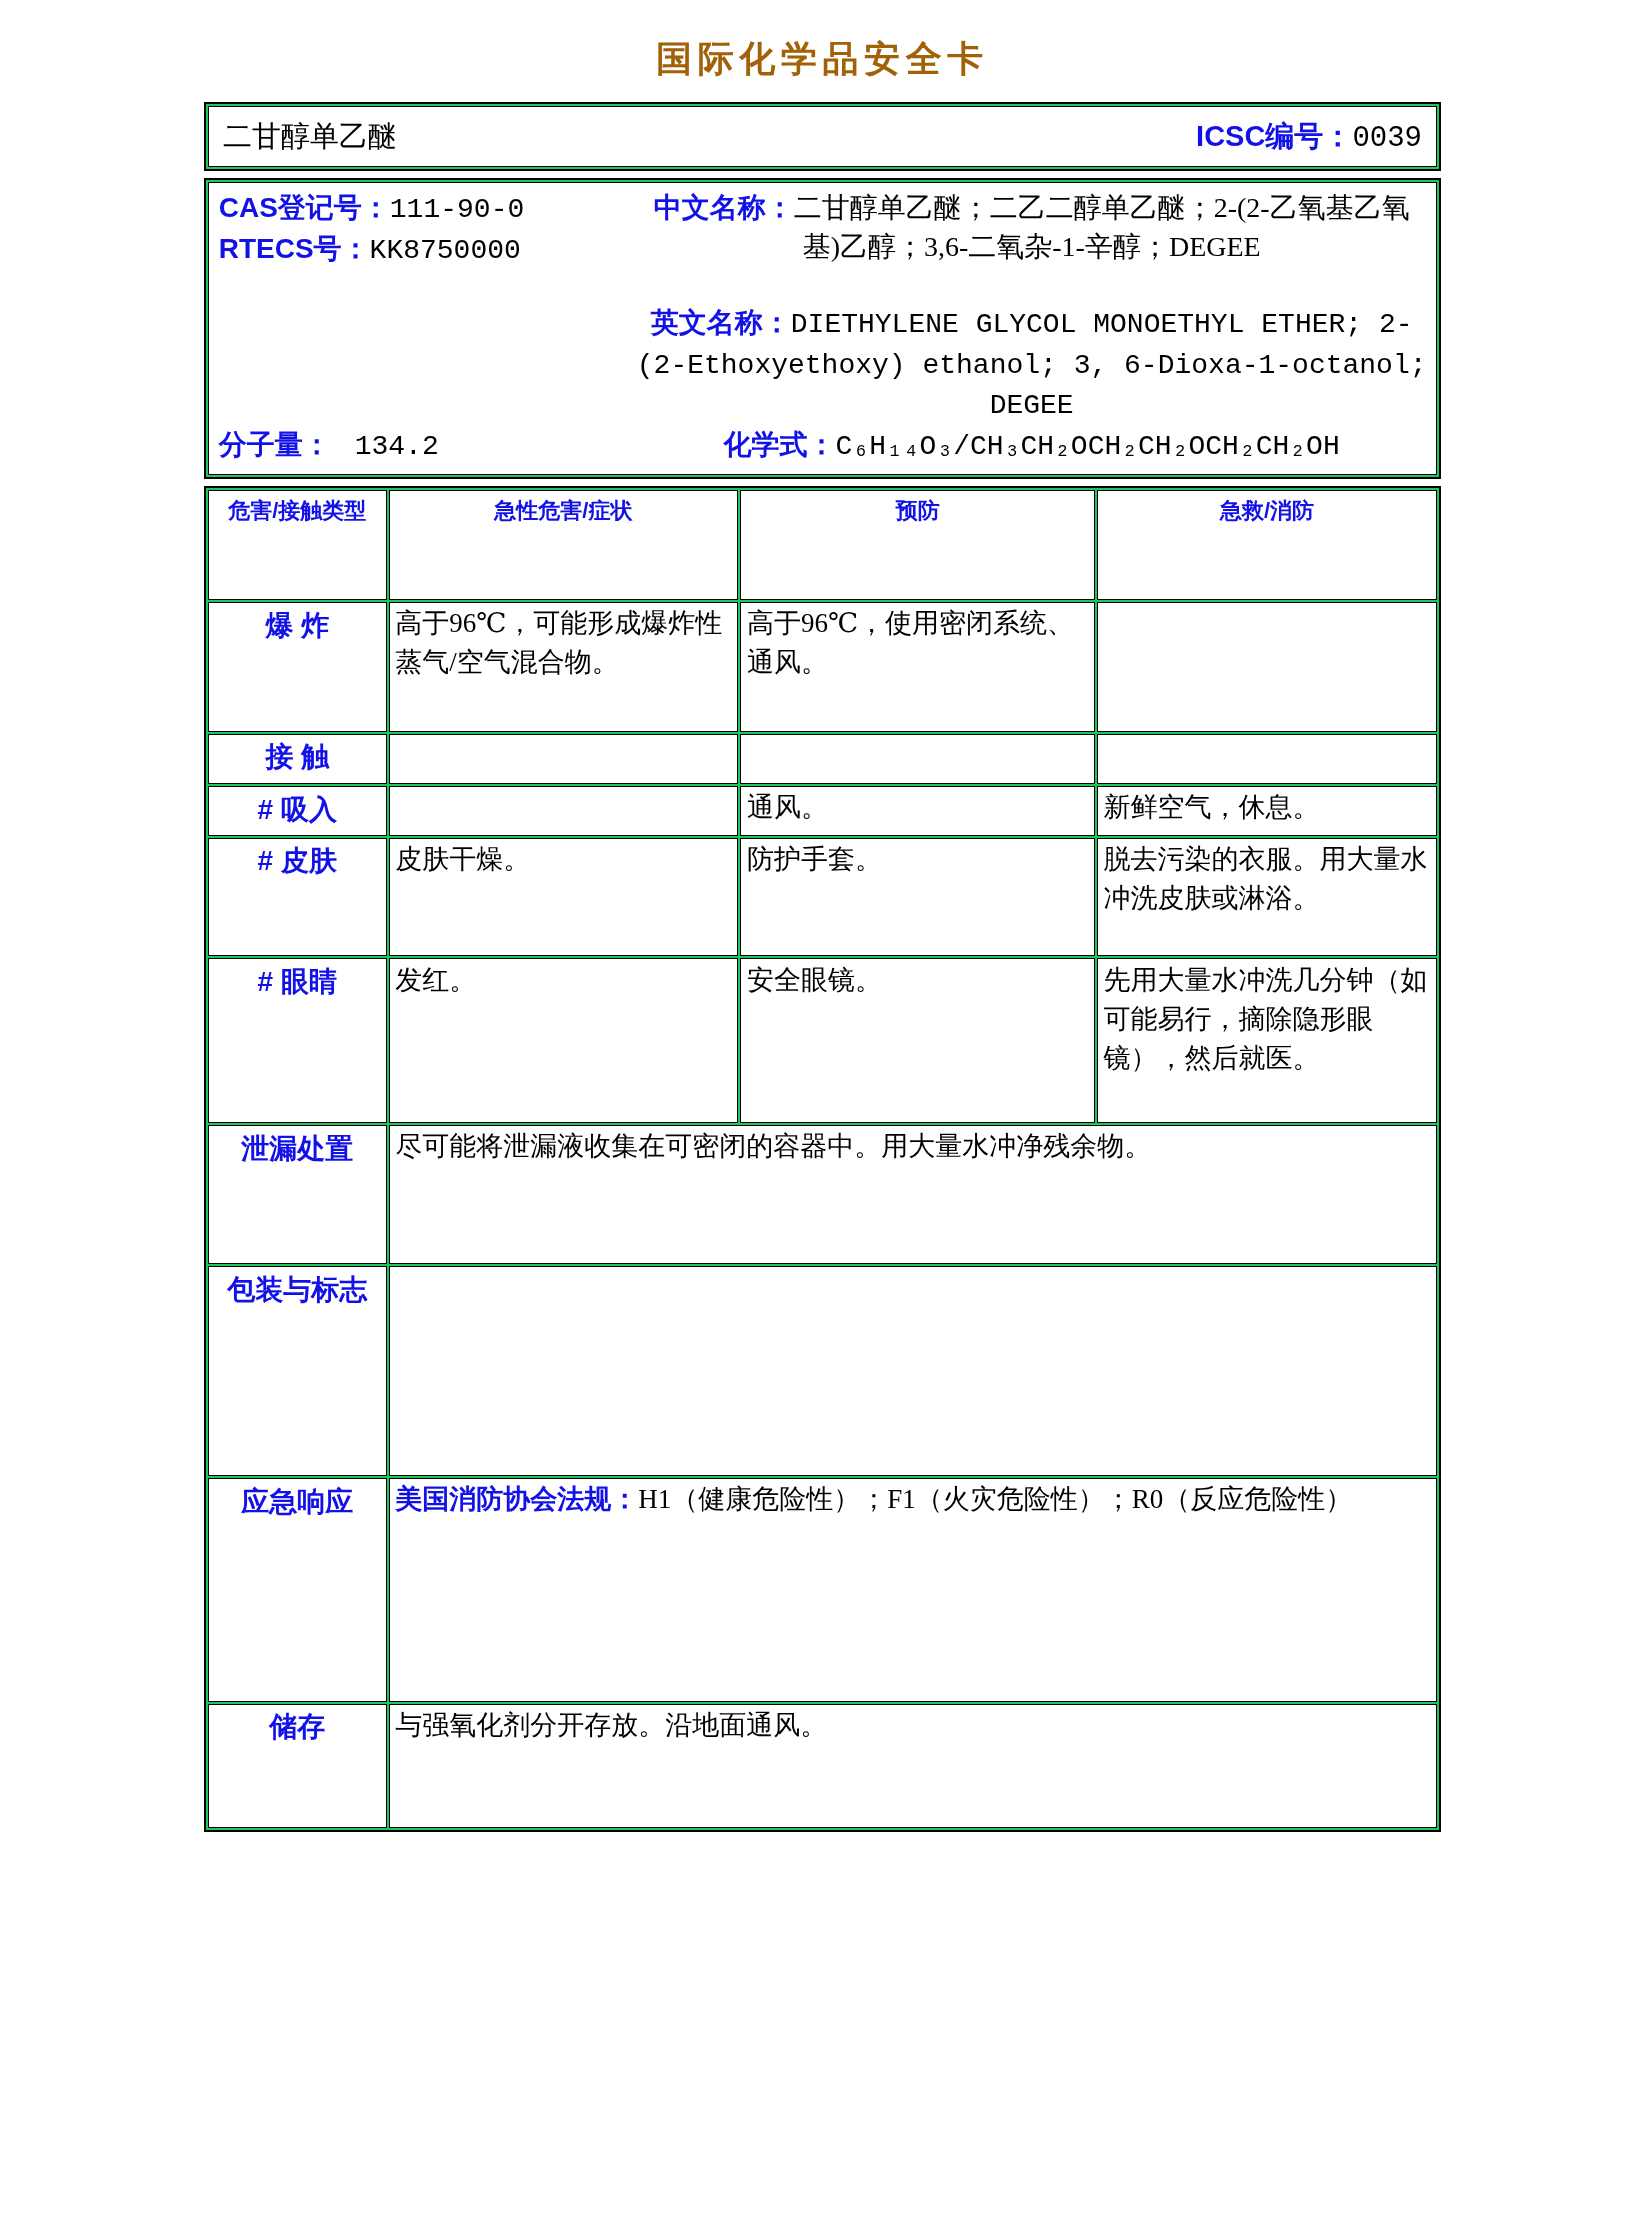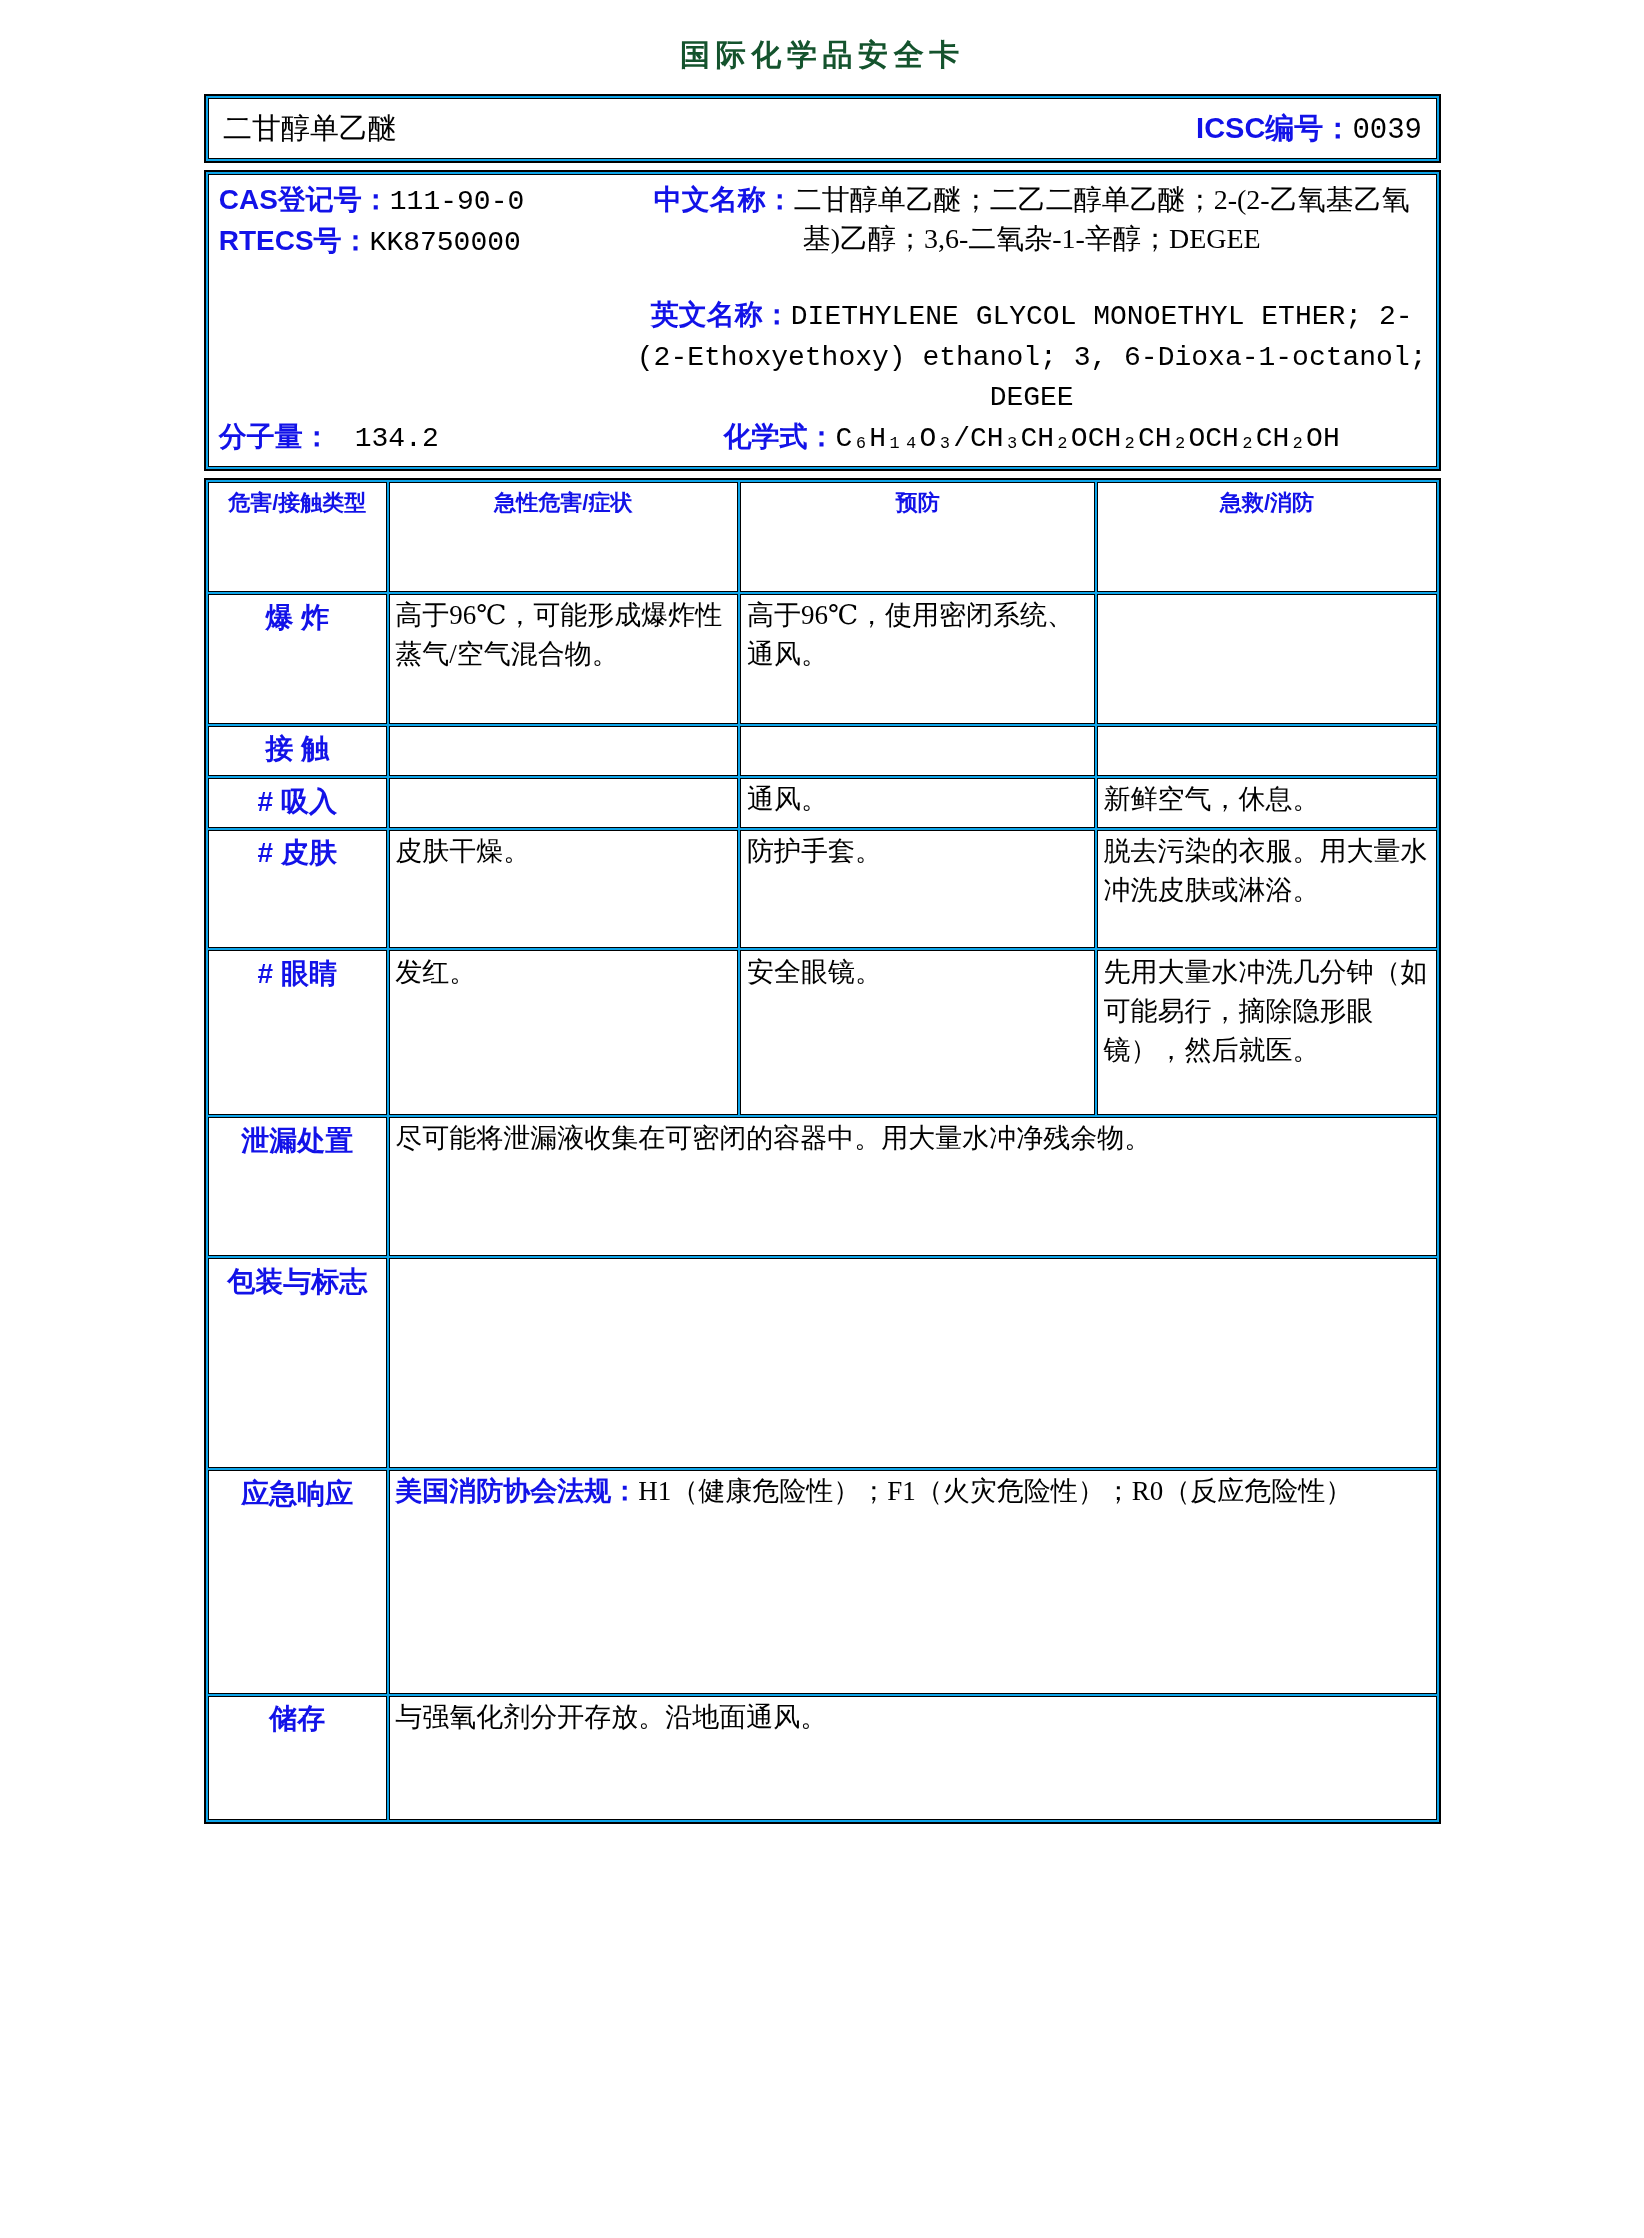--- a/index.html
+++ b/index.html
@@ -3,30 +3,30 @@
 <meta charset="utf-8">
 <style>
   html,body{margin:0;padding:0;}
   body{
     width:1645px;height:2239px;background:#ffffff;color:#000;
     font-family:"Liberation Serif","DejaVu Serif",serif;
     position:relative;overflow:hidden;
   }
   .page-title{
     padding-top:35px;text-align:center;
-    font-size:30px;font-weight:700;letter-spacing:5.6px;
-    color:#14532d;
+    font-size:36px;font-weight:700;letter-spacing:5.6px;
+    color:#a16207;
     font-family:"Liberation Serif","DejaVu Serif",serif;
   }
   .card{width:1237px;margin:18px auto 0 auto;}
 
   table.box{
     width:100%;table-layout:fixed;
     border:2.1px solid #000;border-collapse:separate;border-spacing:2.1px;
-    margin:0 12px 7px 0;background:#0ea5e9;
+    margin:0 12px 7px 0;background:#22c55e;
   }
   table.box td, table.box th{border:1.4px solid #000;background:#fff;vertical-align:top;}
 
   .blue{color:#1212e8;font-weight:700;font-family:"Liberation Sans","DejaVu Sans",sans-serif;}
   .mono{font-family:"Liberation Mono","DejaVu Sans Mono",monospace;}
 
   
   .hdr-cell{padding:9.7px 14px;vertical-align:middle;}
   .hdr-flex{display:flex;justify-content:space-between;align-items:center;}
   .substance{font-size:29px;}

